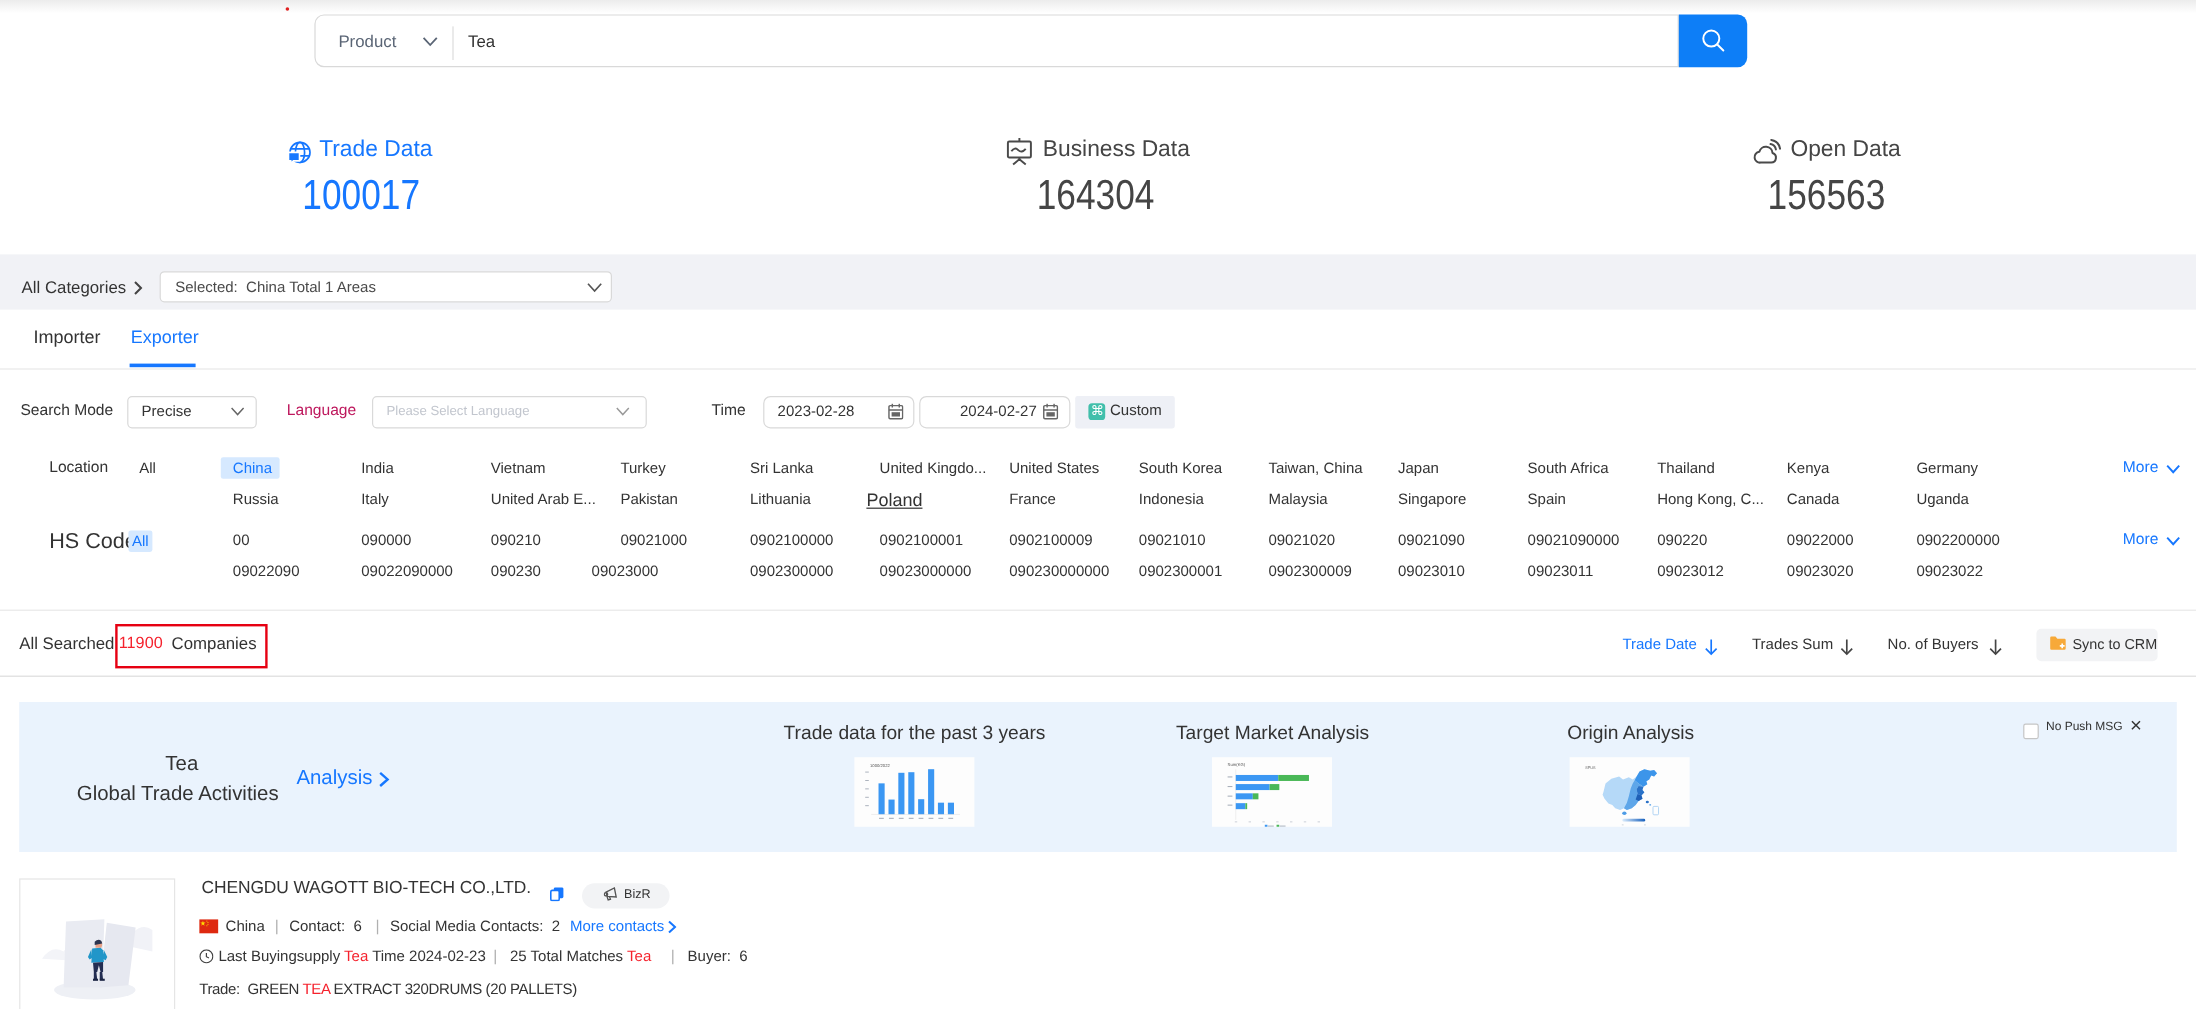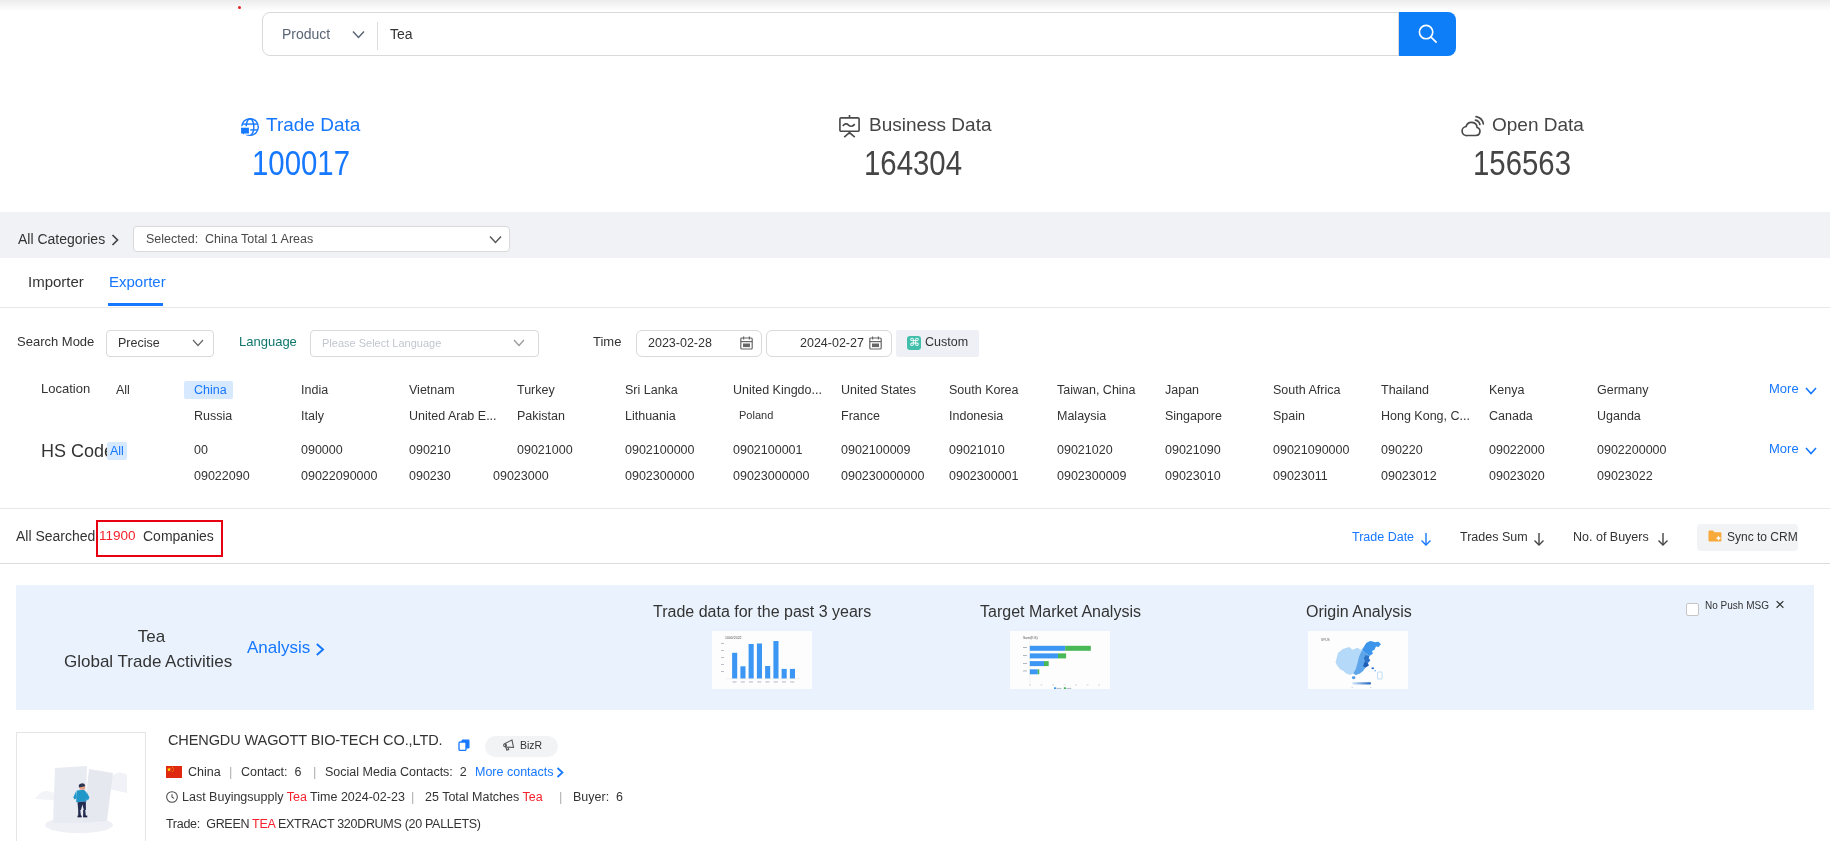--- a/index.html
+++ b/index.html
@@ -82,21 +82,21 @@
   <div class="abs blue" style="left:109px;top:273px;font-size:15px;">Exporter</div>
   <div class="abs" style="left:108px;top:303px;width:55px;height:3px;background:#1677ff;"></div>
   <div class="abs" style="left:0;top:307px;width:1830px;height:1px;background:#e8e8e8;"></div>
 
   <div class="abs" style="left:17px;top:334px;font-size:13px;color:#333;">Search Mode</div>
   <div class="abs" style="left:106px;top:330px;width:108px;height:27px;border:1px solid #d9d9d9;border-radius:4px;background:#fff;"></div>
   <div class="abs" style="left:118px;top:336px;font-size:12.5px;color:#333;">Precise</div>
   <svg class="abs" style="left:192px;top:339px;" width="12" height="8" viewBox="0 0 12 8">
       <polyline points="1,1 6,6.5 11,1" fill="none" stroke="#666" stroke-width="1.2"></polyline>
     </svg>
-  <div class="abs" style="left:239px;top:334px;font-size:13px;color:#0f766e;">Language</div>
+  <div class="abs" style="left:239px;top:334px;font-size:13px;color:#be185d;">Language</div>
   <div class="abs" style="left:310px;top:330px;width:229px;height:27px;border:1px solid #d9d9d9;border-radius:4px;background:#fff;"></div>
   <div class="abs" style="left:322px;top:337px;font-size:11px;color:#c2c6ce;">Please Select Language</div>
   <svg class="abs" style="left:513px;top:339px;" width="12" height="8" viewBox="0 0 12 8">
       <polyline points="1,1 6,6.5 11,1" fill="none" stroke="#999" stroke-width="1.2"></polyline>
     </svg>
   <div class="abs" style="left:593px;top:334px;font-size:13px;color:#333;">Time</div>
   <div class="abs" style="left:636px;top:330px;width:126px;height:27px;border:1px solid #d9d9d9;border-radius:6px;background:#fff;"></div>
   <div class="abs" style="left:648px;top:336px;font-size:12.5px;color:#333;">2023-02-28</div>
   <svg class="abs" style="left:740px;top:336px;" width="13" height="14" viewBox="0 0 13 14">
       <g fill="none" stroke="#666" stroke-width="1.2">
@@ -138,21 +138,21 @@
   <div class="abs" style="left:1165px;top:383px;font-size:12.5px;color:#333;">Japan</div>
   <div class="abs" style="left:1273px;top:383px;font-size:12.5px;color:#333;">South Africa</div>
   <div class="abs" style="left:1381px;top:383px;font-size:12.5px;color:#333;">Thailand</div>
   <div class="abs" style="left:1489px;top:383px;font-size:12.5px;color:#333;">Kenya</div>
   <div class="abs" style="left:1597px;top:383px;font-size:12.5px;color:#333;">Germany</div>
   <div class="abs" style="left:194px;top:409px;font-size:12.5px;color:#333;">Russia</div>
   <div class="abs" style="left:301px;top:409px;font-size:12.5px;color:#333;">Italy</div>
   <div class="abs" style="left:409px;top:409px;font-size:12.5px;color:#333;">United Arab E...</div>
   <div class="abs" style="left:517px;top:409px;font-size:12.5px;color:#333;">Pakistan</div>
   <div class="abs" style="left:625px;top:409px;font-size:12.5px;color:#333;">Lithuania</div>
-  <div class="abs" style="left:739px;top:409px;font-size:11px;color:#333;">Poland</div>
+  <div class="abs" style="left:722px;top:409px;font-size:15px;color:#333;text-decoration:underline;">Poland</div>
   <div class="abs" style="left:841px;top:409px;font-size:12.5px;color:#333;">France</div>
   <div class="abs" style="left:949px;top:409px;font-size:12.5px;color:#333;">Indonesia</div>
   <div class="abs" style="left:1057px;top:409px;font-size:12.5px;color:#333;">Malaysia</div>
   <div class="abs" style="left:1165px;top:409px;font-size:12.5px;color:#333;">Singapore</div>
   <div class="abs" style="left:1273px;top:409px;font-size:12.5px;color:#333;">Spain</div>
   <div class="abs" style="left:1381px;top:409px;font-size:12.5px;color:#333;">Hong Kong, C...</div>
   <div class="abs" style="left:1489px;top:409px;font-size:12.5px;color:#333;">Canada</div>
   <div class="abs" style="left:1597px;top:409px;font-size:12.5px;color:#333;text-align:right;">Uganda</div>
   <div class="abs blue" style="left:1769px;top:381px;font-size:13px;">More</div>
   <svg class="abs" style="left:1805px;top:387px;" width="12" height="8" viewBox="0 0 12 8">

